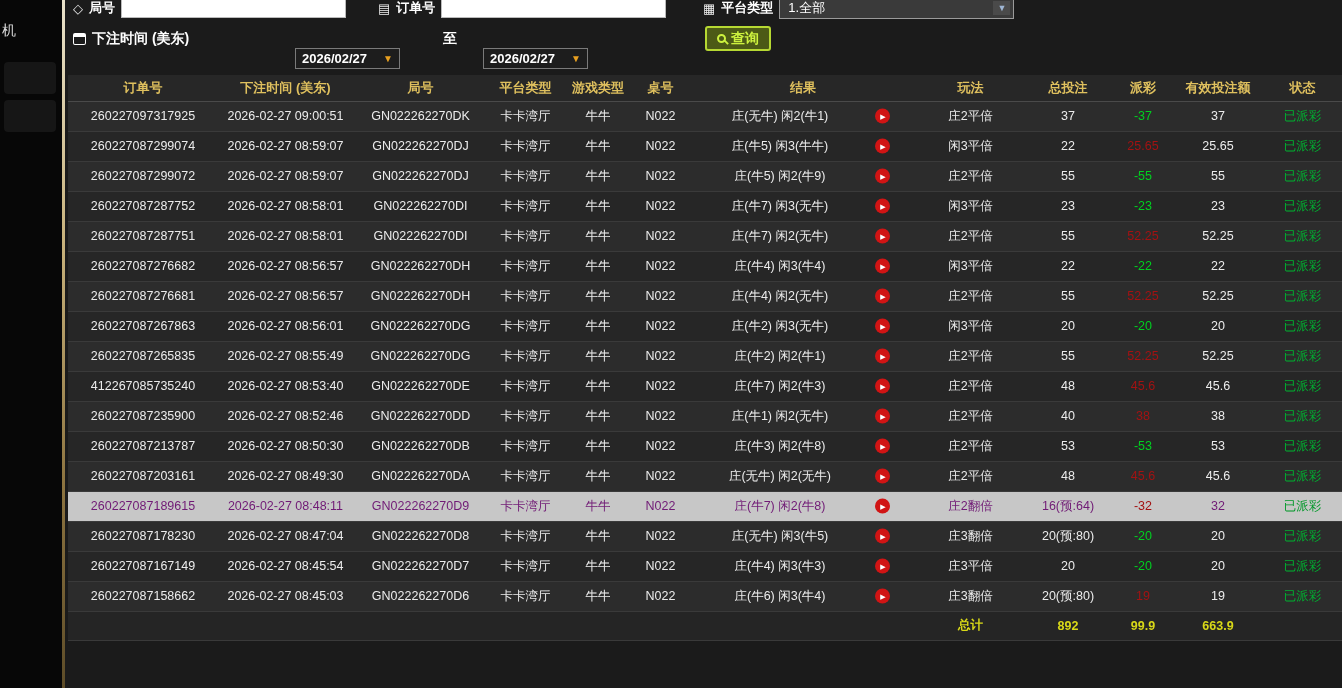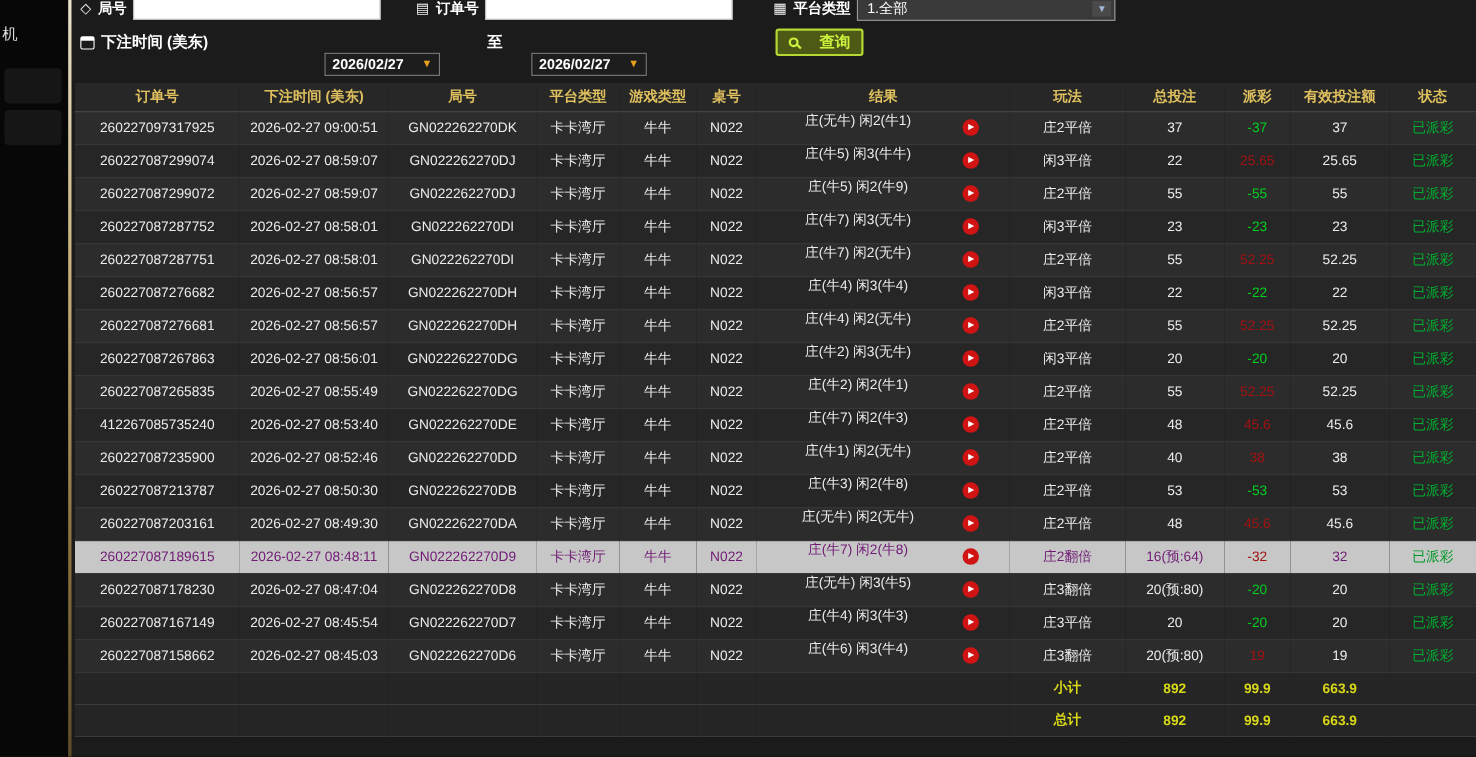--- a/index.html
+++ b/index.html
@@ -29,21 +29,21 @@
   .dropdown { width:235px; height:21px; background:#3a3a3a; border:1px solid #9a9a9a; color:#ffffff;
               display:flex; align-items:center; justify-content:space-between; padding:0 3px 0 8px;
               font-size:13px; cursor:pointer; }
   .dd-arrow { color:#9fb6d4; font-size:9px; background:#4a4a4a; padding:2px 4px; }
   .cal-icon { display:inline-block; width:13px; height:12px; border:1.5px solid #ffffff; border-top:4px solid #ffffff; border-radius:2px; }
   .dsel { position:absolute; top:3px; width:105px; height:21px; background:#1d1d1d; border:1px solid #7a7a7a;
           color:#ffffff; display:flex; align-items:center; justify-content:space-between; padding:0 6px;
           font-size:13px; font-weight:bold; cursor:pointer;margin-top:20px; }
   .darr { color:var(--date-arrow,#e8a020); font-size:10px; }
   .tolabel { position:absolute; top:5px; color:#ffffff; font-size:14px; font-weight:bold; }
-  .qbtn { position:absolute; top:1px; height:25px; display:flex; align-items:center; gap:19px; padding:0 10px;
+  .qbtn { position:absolute; top:1px; height:25px; display:flex; align-items:center; gap:5px; padding:0 10px;
           background:#4c5a16; border:2px solid #b6d832; border-radius:3px;
           color:var(--query-button,#cdf23e); font-size:14px; font-weight:bold; cursor:pointer;
           font-family:inherit; }
   .mag { position:relative; display:inline-block; width:9px; height:9px; border:2px solid var(--query-button,#cdf23e); border-radius:50%; }
   .mag::after { content:''; position:absolute; width:6px; height:2px; background:var(--query-button,#cdf23e);
                 transform:rotate(45deg); right:-5px; bottom:-2px; }
 
   
   table.grid { position:absolute; top:75px; left:3px; width:1274px; border-collapse:collapse; table-layout:fixed; }
   .grid th { height:26px; background:#272727; color:var(--header-text,#dfc05e); font-size:13px; font-weight:bold;
@@ -53,21 +53,21 @@
   .grid tbody tr:nth-child(odd) td  { background:#2c2c2c; }
   .grid tbody tr:nth-child(even) td { background:#262626; }
   .grid tbody tr { cursor:pointer; }
   tr.selected td { background:var(--selected-row-bg,#c7c7c7) !important; color:#701a75; }
   td.payout.green { color:var(--negative-payout,#00d020);text-align:center; }
   td.payout.red   { color:var(--positive-payout,#a31212); }
   td.status       { color:var(--status-paid,#00b030); }
   tr.selected td.status { color:#009828; }
   tr.summary td { background:#252525 !important; color:var(--summary-text,#d8d818); font-weight:bold; }
 
-  .rwrap { position:relative; display:flex; align-items:flex-start; justify-content:center; height:29px; padding-right:46px; }
+  .rwrap { position:relative; display:flex; align-items:center; justify-content:center; height:29px; padding-right:46px; }
   .play { position:absolute; right:26px; top:50%; transform:translateY(-50%);
           width:15px; height:15px; border-radius:50%; background:#d01414;
           display:inline-flex; align-items:center; justify-content:center; cursor:pointer; }
   .play::after { content:"▶"; color:#ffffff; font-size:7px; line-height:1; margin-left:1px; }
 </style>
 </head>
 <body>
 
 <div class="screen">
 
@@ -477,34 +477,20 @@
             <td class="status">已派彩</td>
           </tr>
           <tr class="summary">
             <td></td>
             <td></td>
             <td></td>
             <td></td>
             <td></td>
             <td></td>
             <td></td>
-            <td>小计</td>
-            <td>892</td>
-            <td>99.9</td>
-            <td>663.9</td>
-            <td></td>
-          </tr>
-          <tr class="summary">
-            <td></td>
-            <td></td>
-            <td></td>
-            <td></td>
-            <td></td>
-            <td></td>
-            <td></td>
             <td>总计</td>
             <td>892</td>
             <td>99.9</td>
             <td>663.9</td>
             <td></td>
           </tr>
         </tbody>
     </table>
 
   </main>

